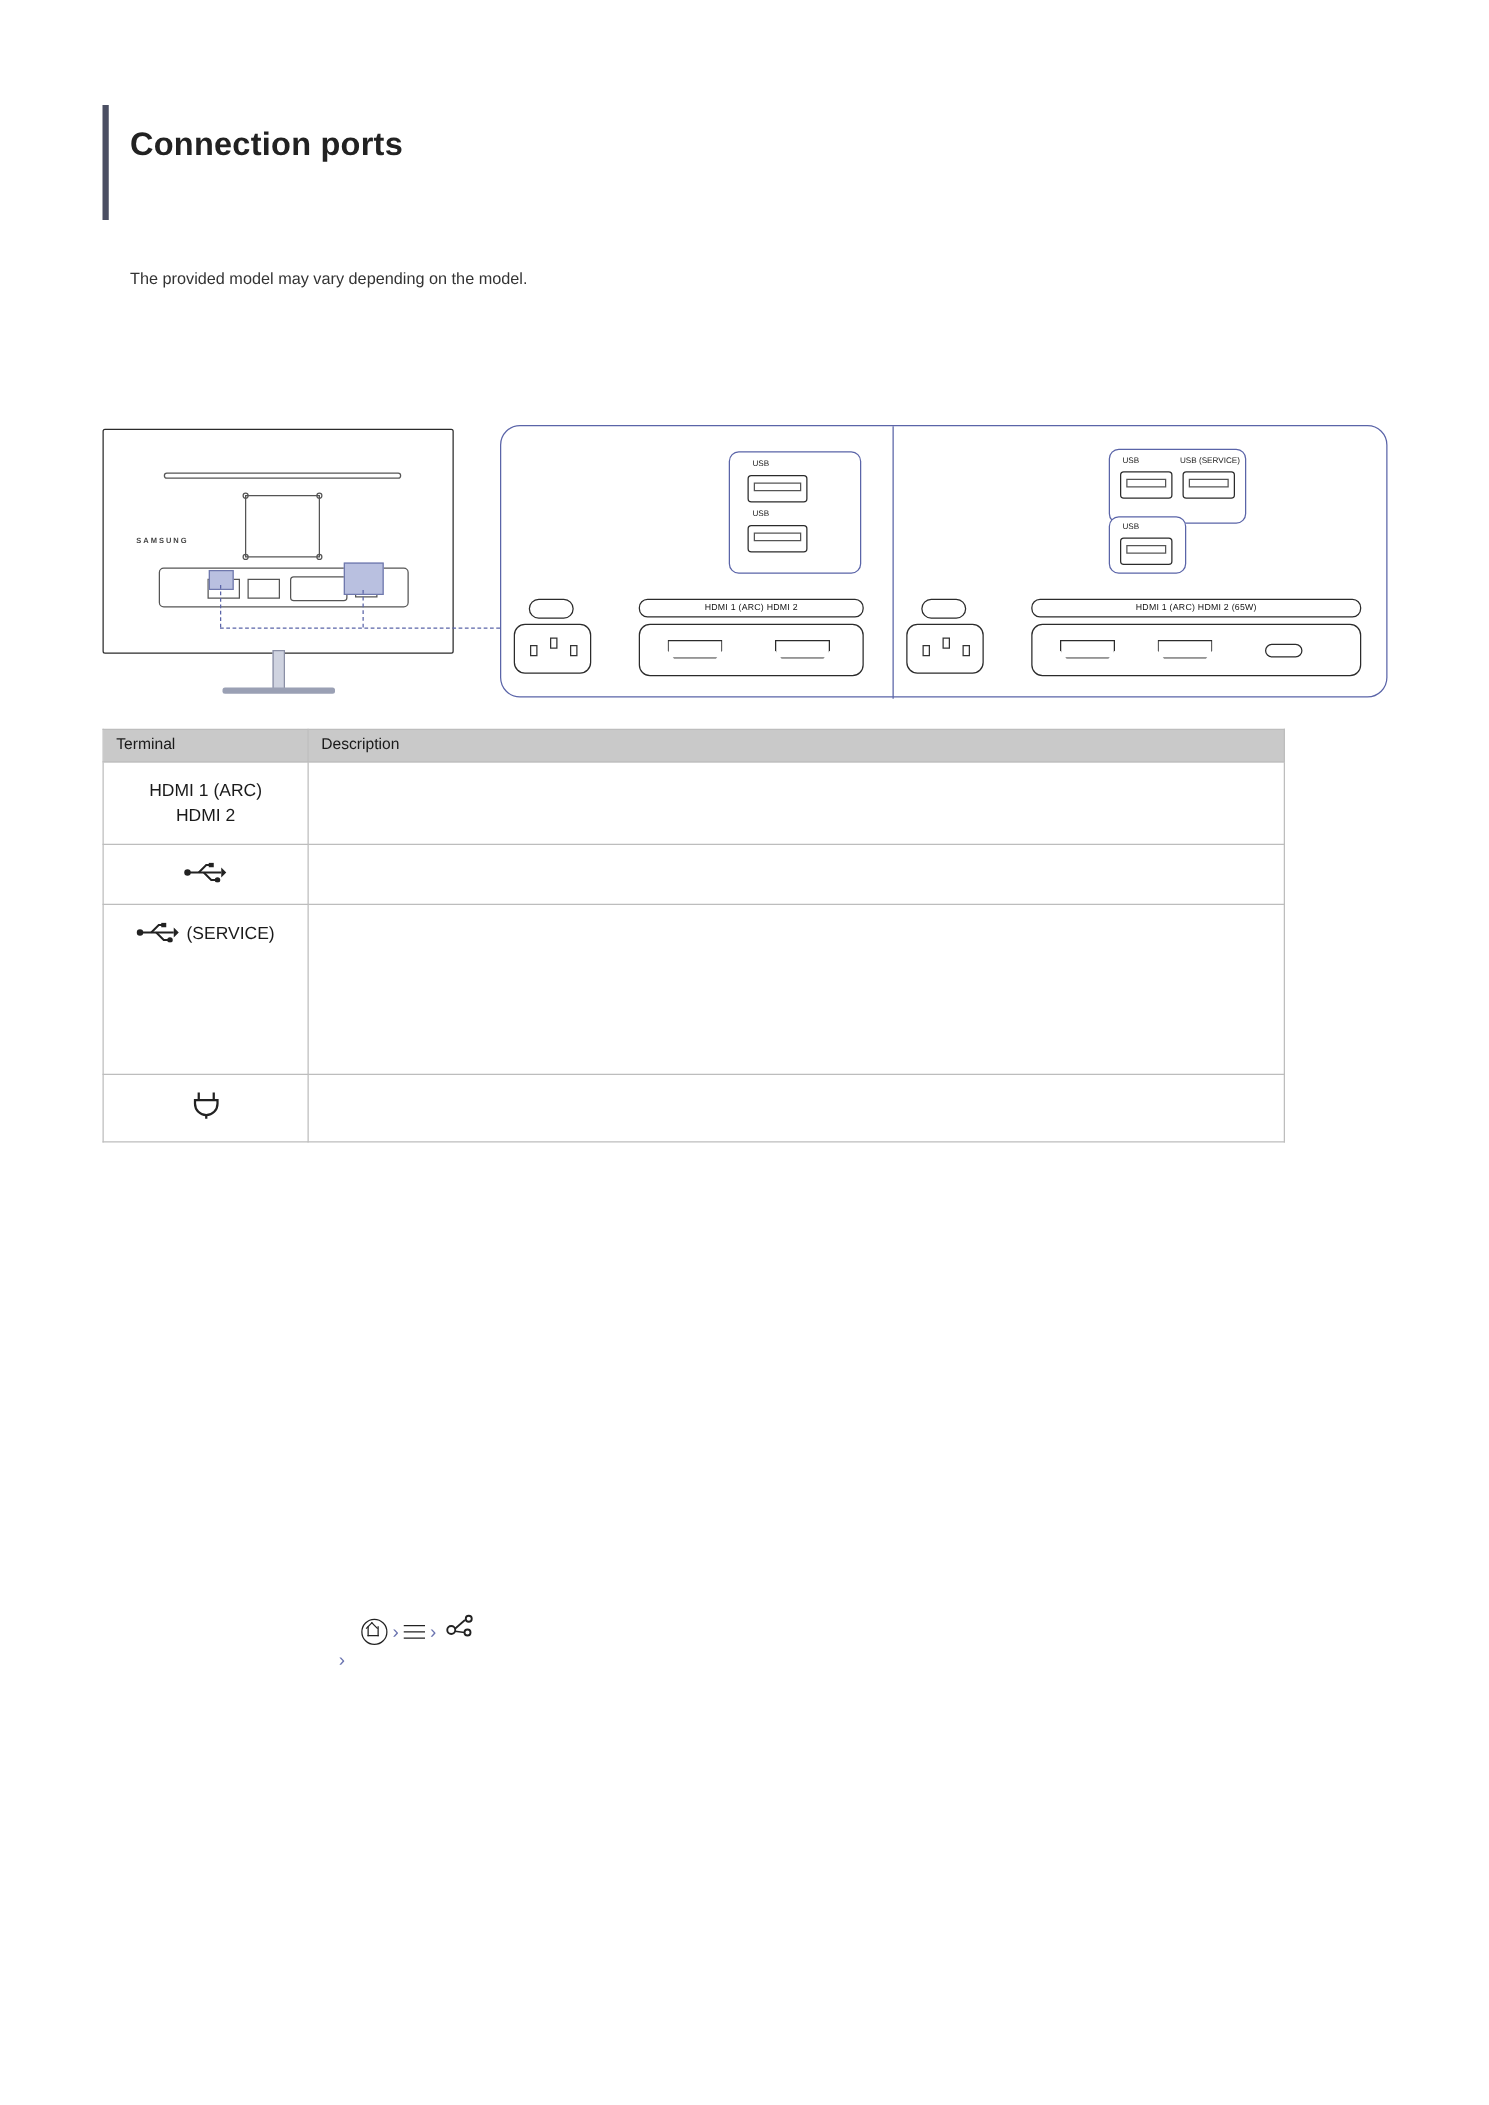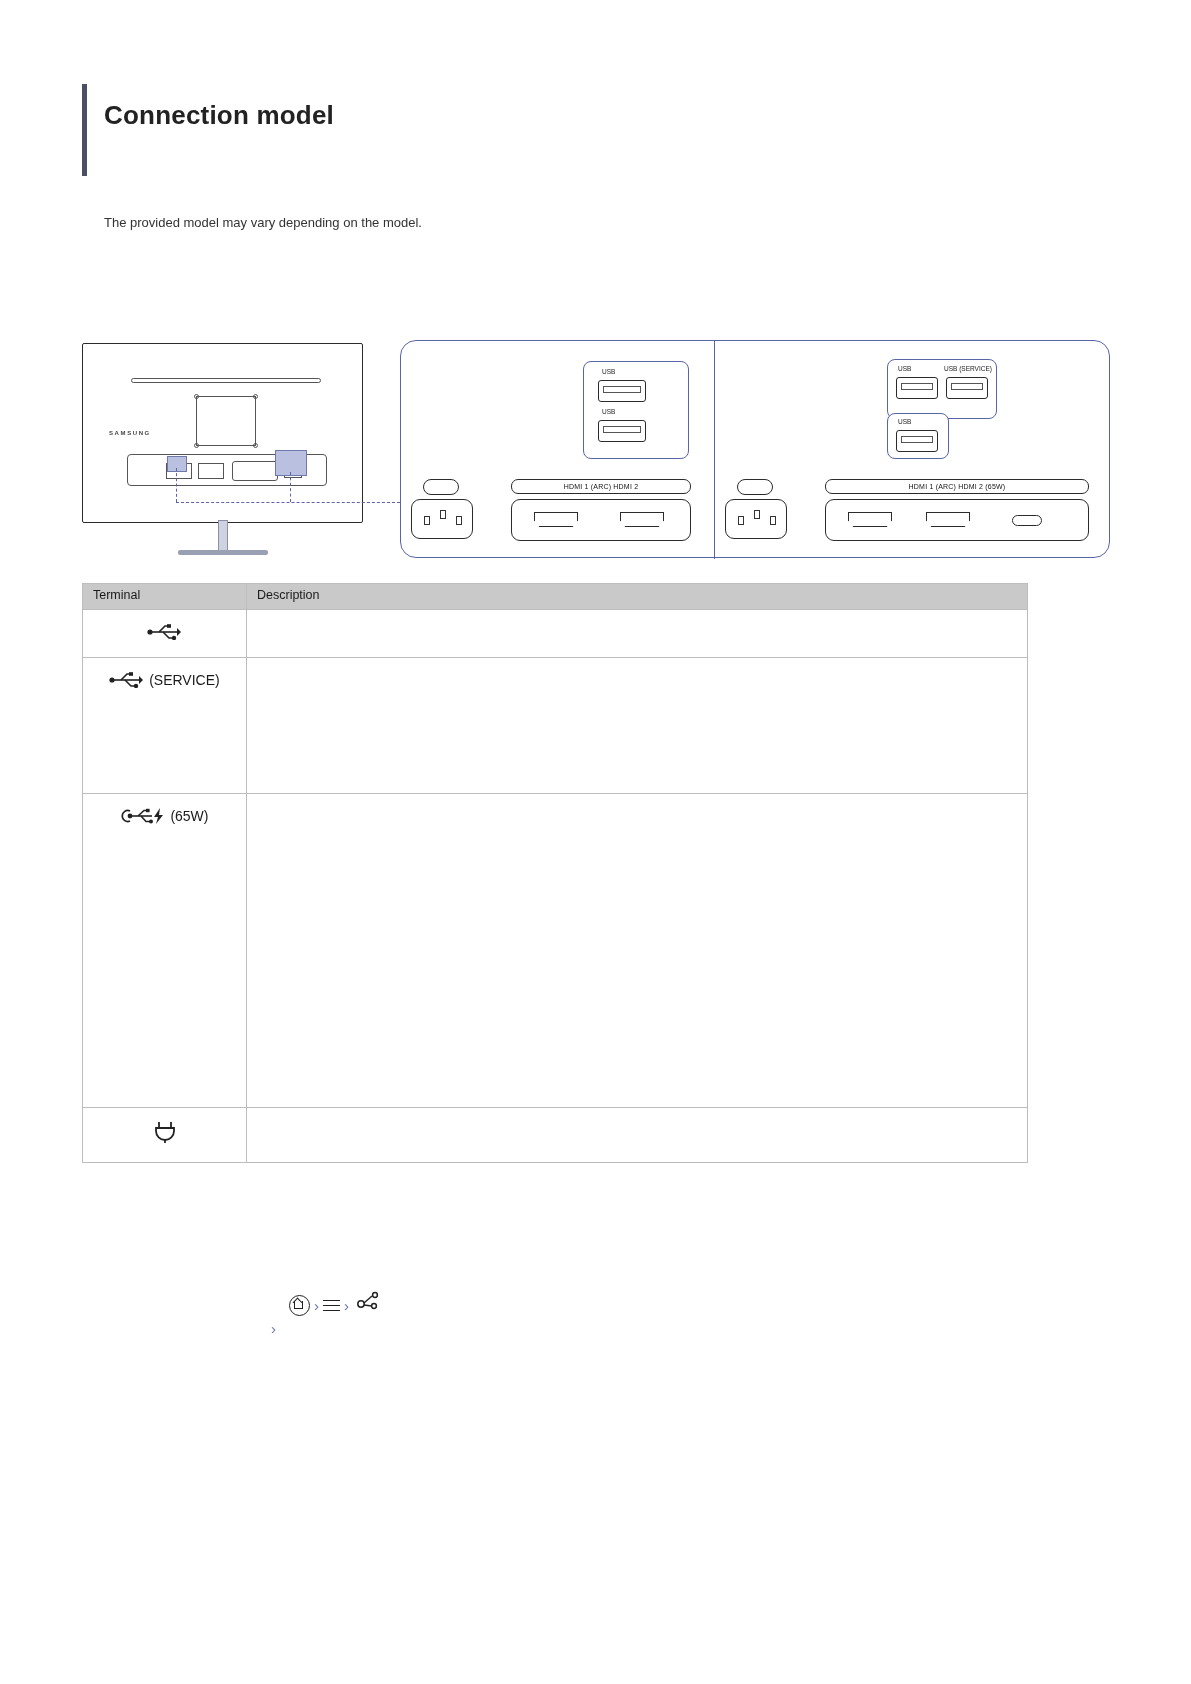--- a/index.html
+++ b/index.html
@@ -375,21 +375,21 @@
     background: #222;
   }
   .menu-ico i:nth-child(1) { top: 1px; }
   .menu-ico i:nth-child(2) { top: 6px; }
   .menu-ico i:nth-child(3) { top: 11px; }
 </style>
 </head>
 <body>
 
 <div class="heading-accent"></div>
-<div class="heading-title">Connection model</div>
+<div class="heading-title">Connection ports</div>
 <div class="heading-sub">The provided model may vary depending on the model.</div>
 
 <div class="illus">
 
   <div class="tv-box">
     <div class="tv-slot"></div>
     <div class="tv-vesa">
       <i style="left:-3px;top:-3px;"></i>
       <i style="right:-3px;top:-3px;"></i>
       <i style="left:-3px;bottom:-3px;"></i>
@@ -478,20 +478,27 @@
 </div>
 
 <table class="tbl">
   <thead>
     <tr>
       <th class="col-term">Terminal</th>
       <th>Description</th>
     </tr>
   </thead>
   <tbody>
+    <tr style="height:62px;">
+      <td class="term">
+        <div>HDMI 1 (ARC)</div>
+        <div>HDMI 2</div>
+      </td>
+      <td class="desc"></td>
+    </tr>
 
     <tr style="height:48px;">
       <td class="term">
         <span class="icon-usb">
           <svg width="36" height="16" viewBox="0 0 36 16">
             <circle cx="3" cy="8" r="2.6" fill="#222"></circle>
             <path d="M3 8 H30" stroke="#222" stroke-width="1.6" fill="none"></path>
             <path d="M12 8 L18 2 L22 2" stroke="#222" stroke-width="1.6" fill="none"></path>
             <rect x="20" y="0.2" width="4" height="3.6" fill="#222"></rect>
             <path d="M16 8 L22 14 L26 14" stroke="#222" stroke-width="1.6" fill="none"></path>
@@ -515,38 +522,20 @@
             <path d="M16 8 L22 14 L26 14" stroke="#222" stroke-width="1.6" fill="none"></path>
             <circle cx="27" cy="14" r="2.2" fill="#222"></circle>
             <path d="M30 4 L34 8 L30 12 Z" fill="#222"></path>
           </svg>
         </span>
         <span class="nowrap">(SERVICE)</span>
       </td>
       <td class="desc"></td>
     </tr>
 
-    <tr style="height:314px;">
-      <td class="term">
-        <span class="icon-usb">
-          <svg width="46" height="16" viewBox="0 0 46 16">
-            <path d="M10 3 a5.5 5.5 0 1 0 0 10" stroke="#222" stroke-width="1.7" fill="none"></path>
-            <circle cx="10" cy="8" r="2.4" fill="#222"></circle>
-            <path d="M10 8 H32" stroke="#222" stroke-width="1.6" fill="none"></path>
-            <path d="M18 8 L24 2.5 L28 2.5" stroke="#222" stroke-width="1.6" fill="none"></path>
-            <rect x="26" y="0.8" width="3.6" height="3.4" fill="#222"></rect>
-            <path d="M21 8 L26 13.5 L30 13.5" stroke="#222" stroke-width="1.6" fill="none"></path>
-            <circle cx="31" cy="13.5" r="2" fill="#222"></circle>
-            <path d="M40 0 L34 9 H38 L36 16 L43 7 H39 Z" fill="#222"></path>
-          </svg>
-        </span>
-        <span class="nowrap">(65W)</span>
-      </td>
-      <td class="desc"></td>
-    </tr>
 
     <tr style="height:48px;">
       <td class="term">
         <span class="icon-usb">
           <svg width="26" height="24" viewBox="0 0 26 24">
             <path d="M7 2 V8" stroke="#222" stroke-width="1.8" fill="none"></path>
             <path d="M19 2 V8" stroke="#222" stroke-width="1.8" fill="none"></path>
             <path d="M4 8 H22 V11 a9 9 0 0 1 -18 0 Z" stroke="#222" stroke-width="1.8" fill="none"></path>
             <path d="M13 20 V23" stroke="#222" stroke-width="1.8" fill="none"></path>
           </svg>

